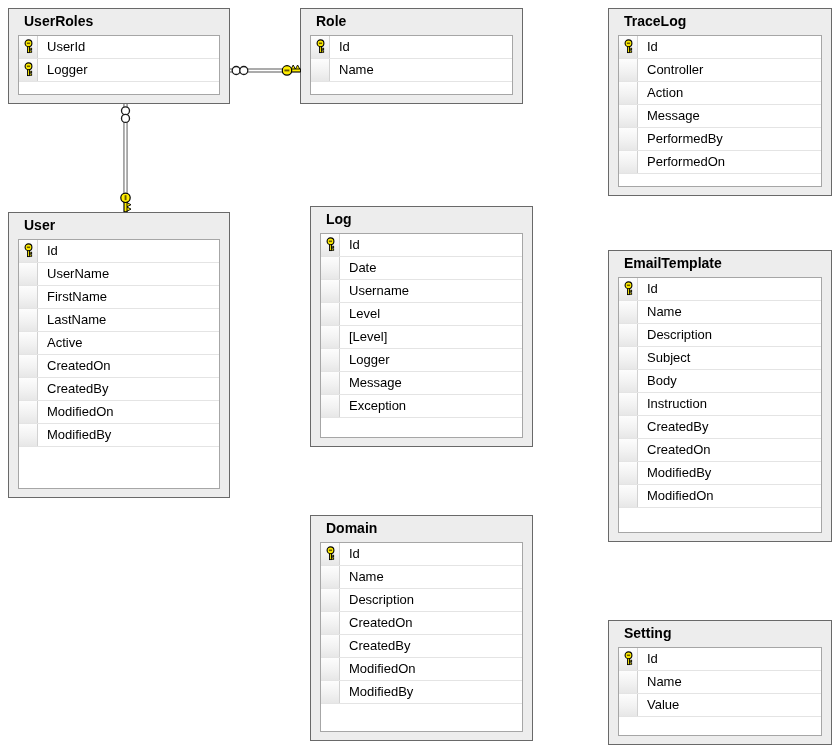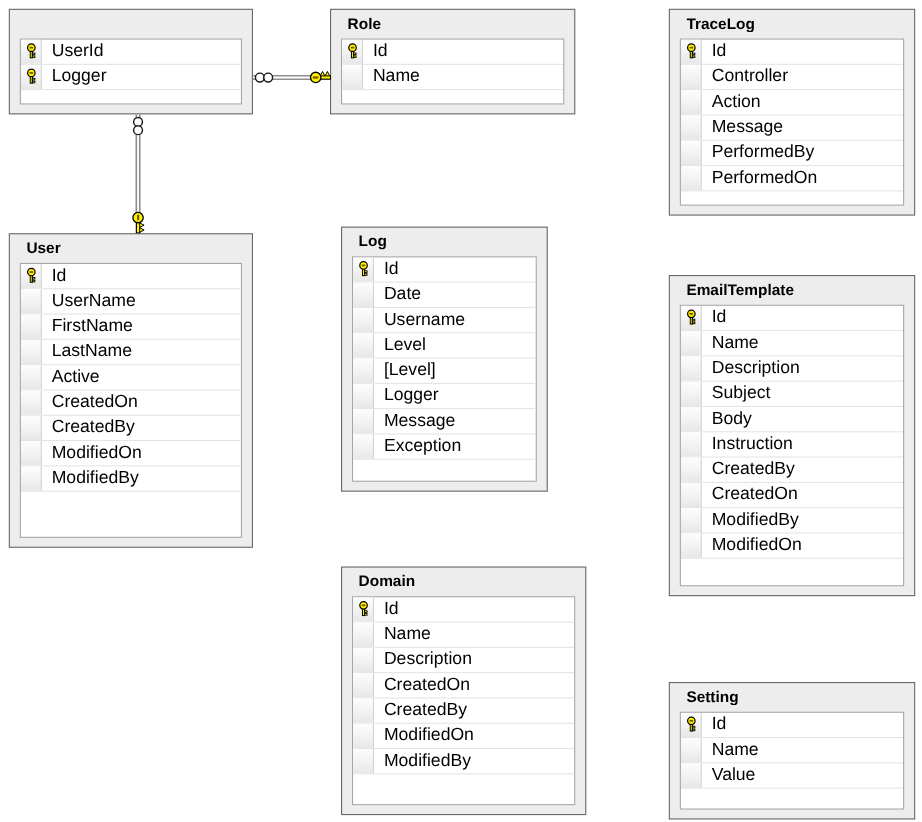--- a/index.html
+++ b/index.html
@@ -23,31 +23,32 @@
     font-size:14px;font-weight:bold;color:var(--title-text);
     white-space:nowrap;overflow:hidden;letter-spacing:0px;}
   .field-panel{position:absolute;left:9px;right:9px;top:26px;bottom:8px;
     background:#fff;border:1px solid var(--panel-border);overflow:hidden;}
   .field-row{position:relative;height:23px;border-bottom:1px solid var(--row-sep);}
   .icon-cell{position:absolute;left:0;top:0;width:19px;height:22px;
     background:linear-gradient(180deg,#FDFDFD 0%,#F2F2F2 55%,#E7E7E7 100%);
     border-right:1px solid var(--icon-border);
     display:flex;align-items:center;justify-content:center;}
   .field-label{position:absolute;left:28px;top:0;height:22px;line-height:22px;
-    font-size:16px;color:var(--field-text);white-space:nowrap;}
+    font-size:13px;color:var(--field-text);white-space:nowrap;}
 
   #rel-overlay{position:absolute;left:0;top:0;pointer-events:none;}
   #rel-overlay g[data-interactable="true"]{pointer-events:auto;}
 </style>
 </head>
 <body>
 
 <div id="diagram" data-interactable="true">
 
   <div class="table-frame" data-interactable="true" style="left: 8px; top: 8px; width: 222px; height: 96px;">
+      <div class="table-title" data-interactable="false">UserRoles</div>
       <div class="field-panel" data-interactable="false">
         <div class="field-row" data-interactable="true">
           <div class="icon-cell" data-interactable="false">
             <svg width="13" height="16" viewBox="0 0 13 16" data-interactable="false">
               <rect x="5.5" y="7" width="2" height="6.6" fill="#FFEE00" stroke="#000" stroke-width="0.9"></rect>
               <rect x="7.3" y="9.2" width="2.4" height="1.5" fill="#FFEE00" stroke="#000" stroke-width="0.8"></rect>
               <rect x="7.3" y="11.8" width="2.4" height="1.5" fill="#FFEE00" stroke="#000" stroke-width="0.8"></rect>
               <circle cx="6.5" cy="4.3" r="3.4" fill="#FFEE00" stroke="#000" stroke-width="1.1"></circle>
               <rect x="4.9" y="3.5" width="3.2" height="1.6" fill="#6B5900"></rect>
             </svg>
@@ -168,21 +169,21 @@
         <div class="field-row" data-interactable="true">
           <div class="icon-cell" data-interactable="false"></div>
           <span class="field-label" data-interactable="false">ModifiedOn</span>
         </div>
         <div class="field-row" data-interactable="true">
           <div class="icon-cell" data-interactable="false"></div>
           <span class="field-label" data-interactable="false">ModifiedBy</span>
         </div>
       </div>
     </div>
-    <div class="table-frame" data-interactable="true" style="left: 310px; top: 206px; width: 188px; height: 241px;">
+    <div class="table-frame" data-interactable="true" style="left: 310px; top: 206px; width: 223px; height: 241px;">
       <div class="table-title" data-interactable="false">Log</div>
       <div class="field-panel" data-interactable="false">
         <div class="field-row" data-interactable="true">
           <div class="icon-cell" data-interactable="false">
             <svg width="13" height="16" viewBox="0 0 13 16" data-interactable="false">
               <rect x="5.5" y="7" width="2" height="6.6" fill="#FFEE00" stroke="#000" stroke-width="0.9"></rect>
               <rect x="7.3" y="9.2" width="2.4" height="1.5" fill="#FFEE00" stroke="#000" stroke-width="0.8"></rect>
               <rect x="7.3" y="11.8" width="2.4" height="1.5" fill="#FFEE00" stroke="#000" stroke-width="0.8"></rect>
               <circle cx="6.5" cy="4.3" r="3.4" fill="#FFEE00" stroke="#000" stroke-width="1.1"></circle>
               <rect x="4.9" y="3.5" width="3.2" height="1.6" fill="#6B5900"></rect>

